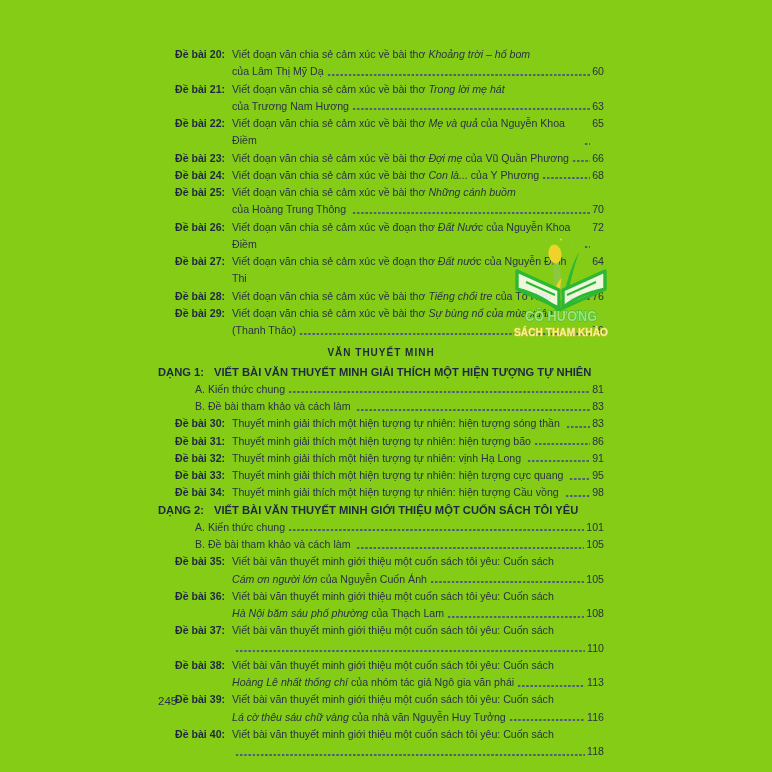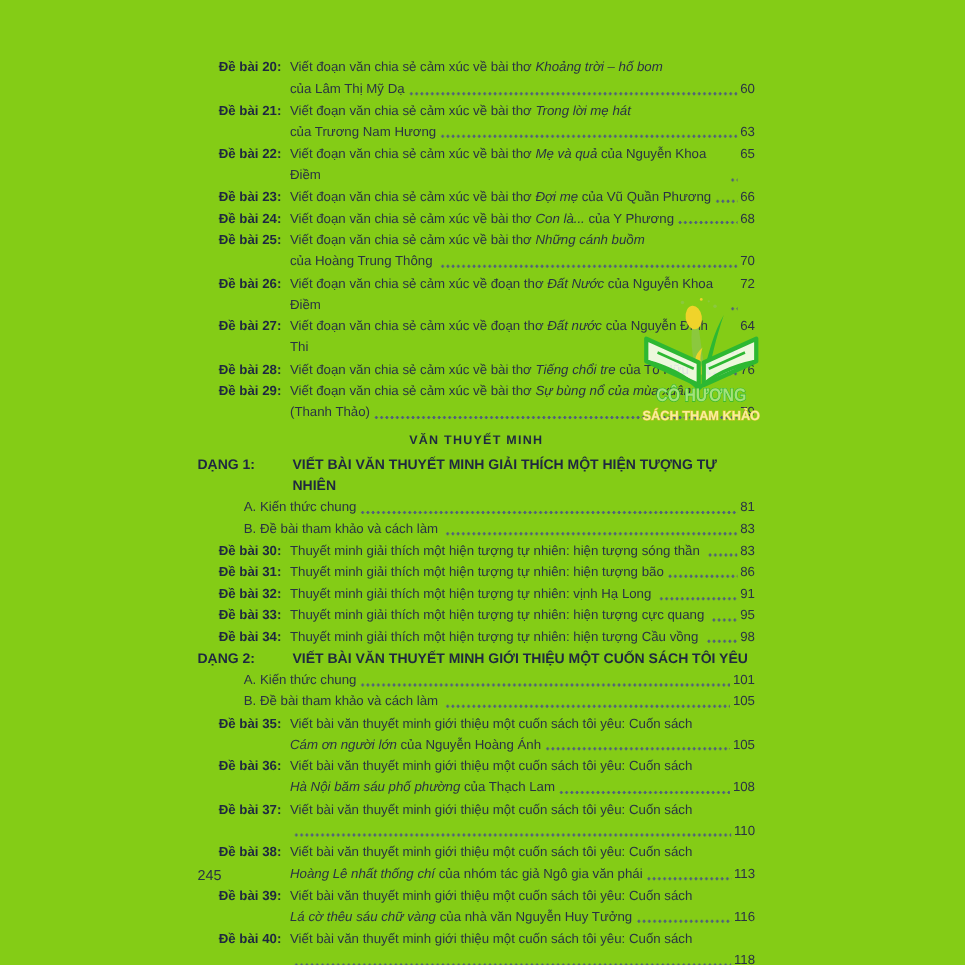--- a/index.html
+++ b/index.html
@@ -8,21 +8,21 @@
     font-family:"Liberation Sans",sans-serif;color:#2a3245;overflow:hidden;padding-left:21px;
   }
   #toc{position:absolute;left:158px;top:46px;width:446px;font-size:10.6px;line-height:17.25px;}
   .line{display:flex;align-items:stretch;}
   .txt{white-space:pre-wrap;flex:0 1 auto;}
   .it{font-style:italic;}
   .lbl{font-weight:bold;flex:0 0 57px;white-space:nowrap;color:#1f2840;}
   .entry{margin-left:17px;}
   .entry .cont{padding-left:57px;}
   .sub{margin-left:37px;}
-  .section-line{font-weight:bold;color:#1f2840;font-size:11.2px;gap:20px;}
+  .section-line{font-weight:bold;color:#1f2840;font-size:11.2px;}
   .slbl{margin-right:10px;white-space:nowrap;}
   .center-heading{
     text-align:center;font-weight:bold;color:#1f2840;
     font-size:10px;letter-spacing:1px;margin:5px 0 2px 0;
   }
   .dots{
     flex:1 1 auto;min-width:6px;margin:0 2px 0 3px;
     background-image:radial-gradient(circle,#51607a 1px,transparent 1.25px);
     background-size:4.2px 4.2px;background-repeat:repeat-x;
     background-position:0 calc(100% - 3.5px);
@@ -201,21 +201,21 @@
         <span class="txt"><span>B. Đề bài tham khảo và cách làm </span></span>
         <div class="dots"></div>
         <div class="pg">105</div>
       </div>
       <div class="entry">
         <div class="line">
           <span class="lbl">Đề bài 35:</span>
           <span class="txt"><span>Viết bài văn thuyết minh giới thiệu một cuốn sách tôi yêu: Cuốn sách</span></span>
         </div>
         <div class="line cont">
-          <span class="txt"><span class="it">Cám ơn người lớn</span><span> của Nguyễn Hoàng Ánh</span></span>
+          <span class="txt"><span class="it">Cám ơn người lớn</span><span> của Nguyễn Cuốn Ánh</span></span>
           <div class="dots"></div>
           <div class="pg">105</div>
         </div>
       </div>
       <div class="entry">
         <div class="line">
           <span class="lbl">Đề bài 36:</span>
           <span class="txt"><span>Viết bài văn thuyết minh giới thiệu một cuốn sách tôi yêu: Cuốn sách</span></span>
         </div>
         <div class="line cont">

